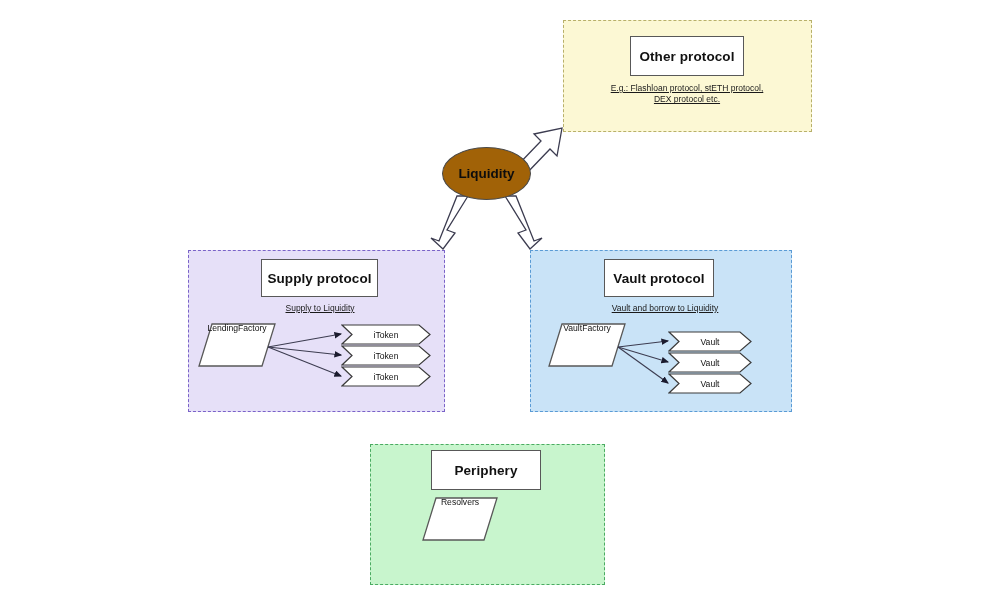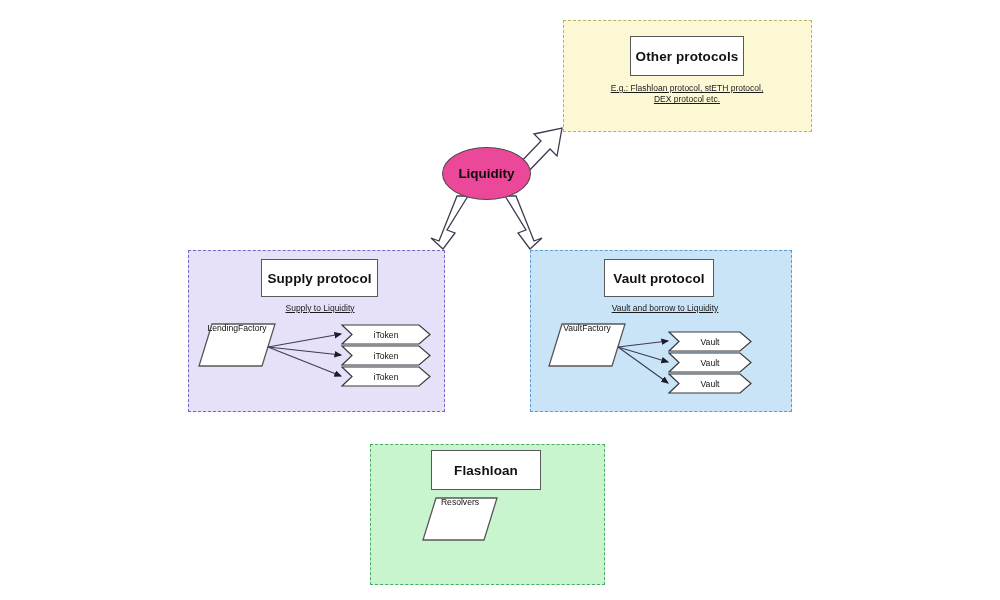--- a/index.html
+++ b/index.html
@@ -73,21 +73,21 @@
   .cap-other   { left: 608px; top: 83px;  width: 158px; }
   .cap-lending { left: 250px; top: 303px; width: 140px; }
   .cap-vault   { left: 595px; top: 303px; width: 140px; }
   
   .ellipse {
     position: absolute;
     left: 442px; top: 147px;
     width: 87px; height: 51px;
     border: 1.4px solid #4a4a4a;
     border-radius: 50%;
-    background: #ec4899;
+    background: #a16207;
     display: flex;
     align-items: center;
     justify-content: center;
     font-weight: bold;
     font-size: 13.5px;
     color: #0d0d0d;
     z-index: 5;
   }
   
   .layer {
@@ -148,21 +148,21 @@
     <g>
       <path d="M 505 196 L 516 196 L 534 241 L 542 238 L 530 249 L 518 233 L 526 230 Z" fill="#ffffff" stroke="#3c3c50" stroke-width="1.3" stroke-linejoin="miter"></path>
     </g>
   </svg>
 
   <div class="ellipse">
     <span>Liquidity</span>
   </div>
 
   <div class="title-box box-other">
-    <span>Other protocols</span>
+    <span>Other protocol</span>
   </div>
   <div class="caption cap-other">E.g.: Flashloan protocol, stETH protocol, DEX protocol etc.</div>
 
   <div class="title-box box-lending">
     <span>Supply protocol</span>
   </div>
   <div class="caption cap-lending">Supply to Liquidity</div>
 
   <div class="para para-lending">
     <svg width="78" height="44">
@@ -233,21 +233,21 @@
       <line x1="268" y1="347" x2="341" y2="376" marker-end="url(#ah)"></line>
     </g>
     <g stroke="#3c3c50" stroke-width="1.1" fill="none">
       <line x1="618" y1="347" x2="668" y2="341" marker-end="url(#ah)"></line>
       <line x1="618" y1="347" x2="668" y2="362" marker-end="url(#ah)"></line>
       <line x1="618" y1="347" x2="668" y2="383" marker-end="url(#ah)"></line>
     </g>
   </svg>
 
   <div class="title-box box-periphery">
-    <span>Flashloan</span>
+    <span>Periphery</span>
   </div>
 
   <div class="para para-resolver">
     <svg width="76" height="44">
       <polygon points="14,1 75,1 62,43 1,43" fill="#ffffff" stroke="#585858" stroke-width="1.3"></polygon>
     </svg>
     <span>Resolvers</span>
   </div>
 
 </div>

